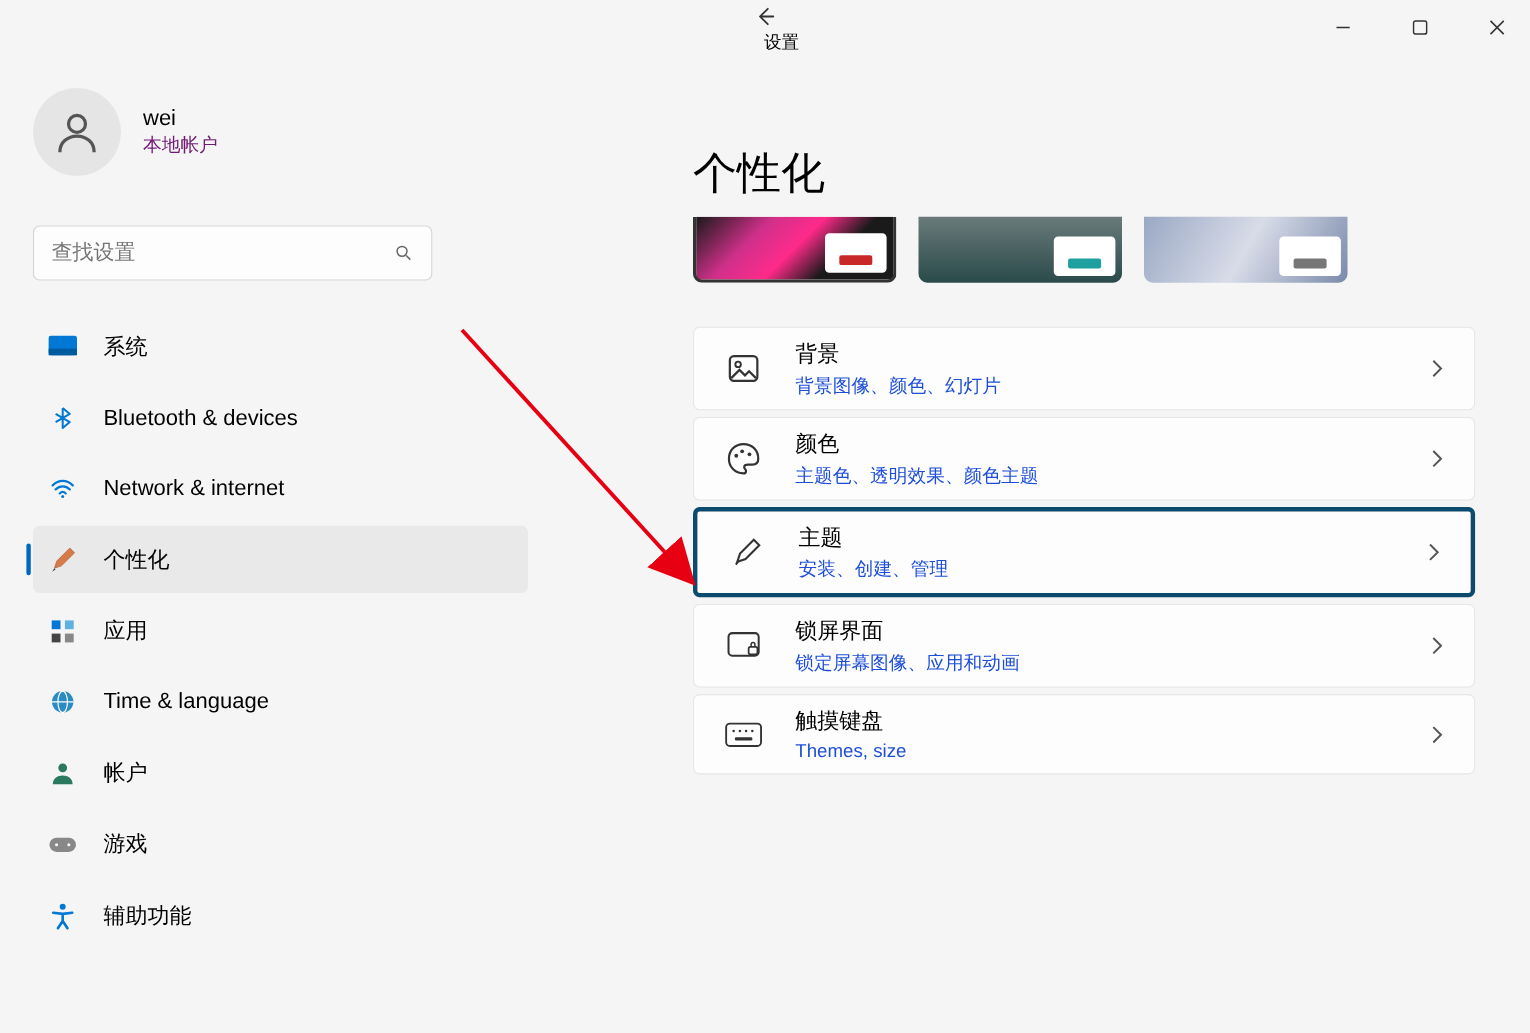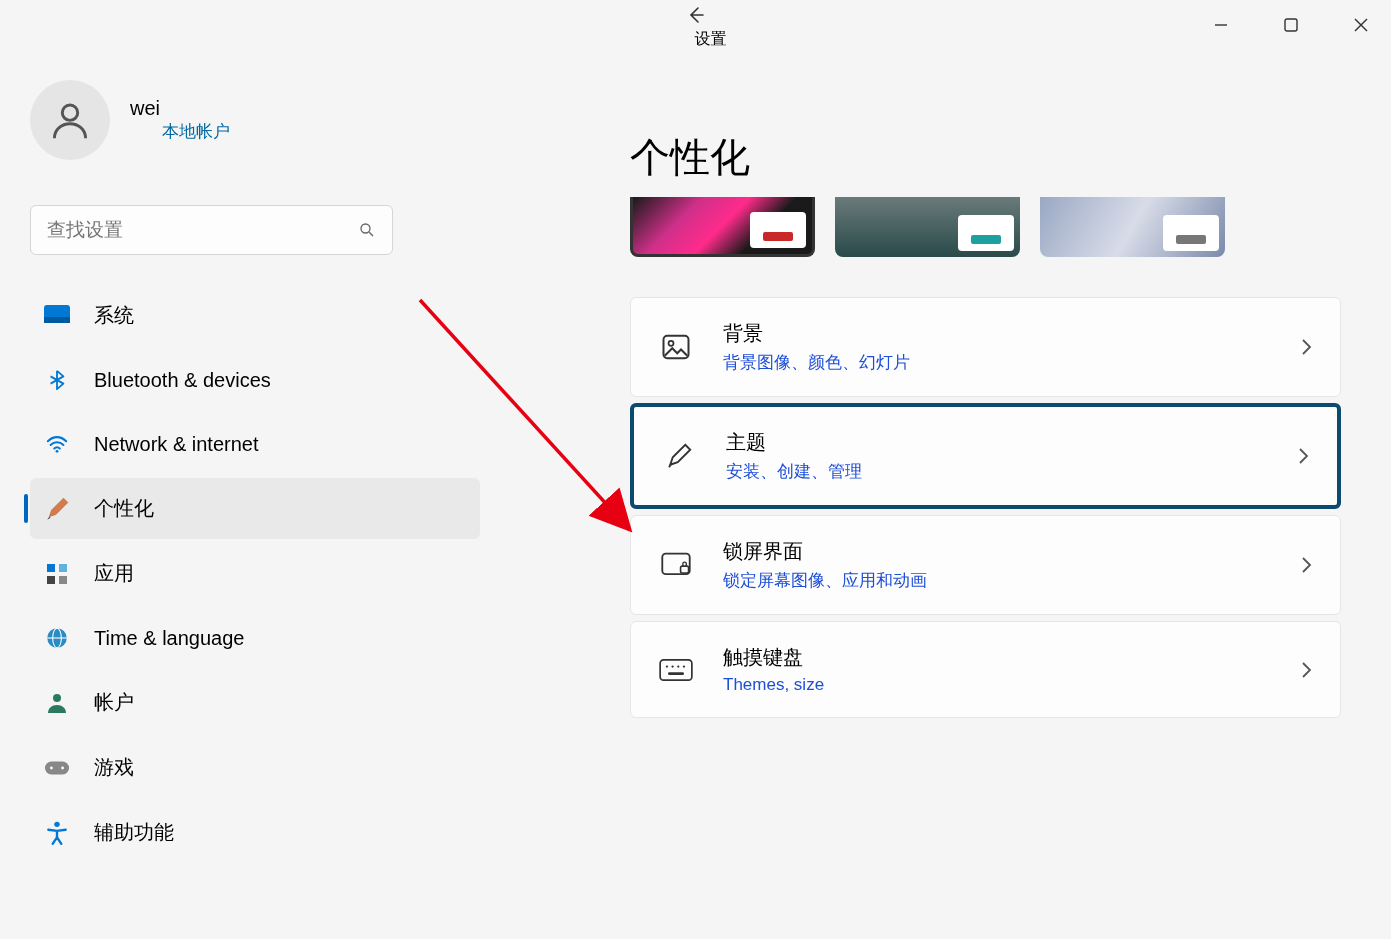--- a/index.html
+++ b/index.html
@@ -73,22 +73,21 @@
       display: flex;
       align-items: center;
       justify-content: center;
     }
     .user-name {
       font-size: 20px;
       font-weight: 500;
     }
     .user-type {
       font-size: 17px;
-      color: #0369a1;
-      margin-left: 32px;
+      color: #701a75;
     }
     .search-box {
       width: 363px;
       height: 50px;
       background: #fdfdfd;
       border: 1px solid #d5d5d5;
       border-radius: 6px;
       display: flex;
       align-items: center;
       padding: 0 16px;
@@ -180,21 +179,21 @@
     }
     .thumb-accent {
       width: 30px;
       height: 9px;
       border-radius: 2px;
     }
     .setting-card {
       background: #fdfdfd;
       border: 1px solid #e6e6e6;
       border-radius: 6px;
-      padding: 22px 28px;
+      padding: 10px 28px;
       display: flex;
       align-items: center;
       gap: 30px;
       margin-bottom: 6px;
       cursor: pointer;
     }
     .setting-card.highlighted {
       border: 4px solid #0c4a6e;
     }
     .card-icon {
@@ -396,20 +395,37 @@
       </div>
       <div class="card-text">
         <div class="card-title">背景</div>
         <div class="card-desc">背景图像、颜色、幻灯片</div>
       </div>
       <svg class="chevron" width="12" height="20" viewBox="0 0 12 20">
           <path d="M3 3l7 7-7 7" stroke="#555" stroke-width="1.8" fill="none"></path>
         </svg>
     </div>
 
+    <div class="setting-card">
+      <div class="card-icon">
+        <svg width="32" height="32" viewBox="0 0 24 24">
+            <path d="M12 2C6 2 2 6.5 2 12s4 10 10 10c2 0 2-2 1-3s-1-3 2-3h3c2 0 4-1 4-4C22 6.5 18 2 12 2z" stroke="#333" stroke-width="1.5" fill="none"></path>
+            <circle cx="7" cy="10" r="1.3" fill="#333"></circle>
+            <circle cx="11" cy="7" r="1.3" fill="#333"></circle>
+            <circle cx="16" cy="9" r="1.3" fill="#333"></circle>
+          </svg>
+      </div>
+      <div class="card-text">
+        <div class="card-title">颜色</div>
+        <div class="card-desc">主题色、透明效果、颜色主题</div>
+      </div>
+      <svg class="chevron" width="12" height="20" viewBox="0 0 12 20">
+          <path d="M3 3l7 7-7 7" stroke="#555" stroke-width="1.8" fill="none"></path>
+        </svg>
+    </div>
 
     <div class="setting-card highlighted">
       <div class="card-icon">
         <svg width="30" height="30" viewBox="0 0 24 24">
             <path d="M17 3l4 4-10 10-6 2 2-6z" stroke="#333" stroke-width="1.5" fill="none"></path>
             <path d="M6 18l-2 3" stroke="#333" stroke-width="1.5"></path>
           </svg>
       </div>
       <div class="card-text">
         <div class="card-title">主题</div>

